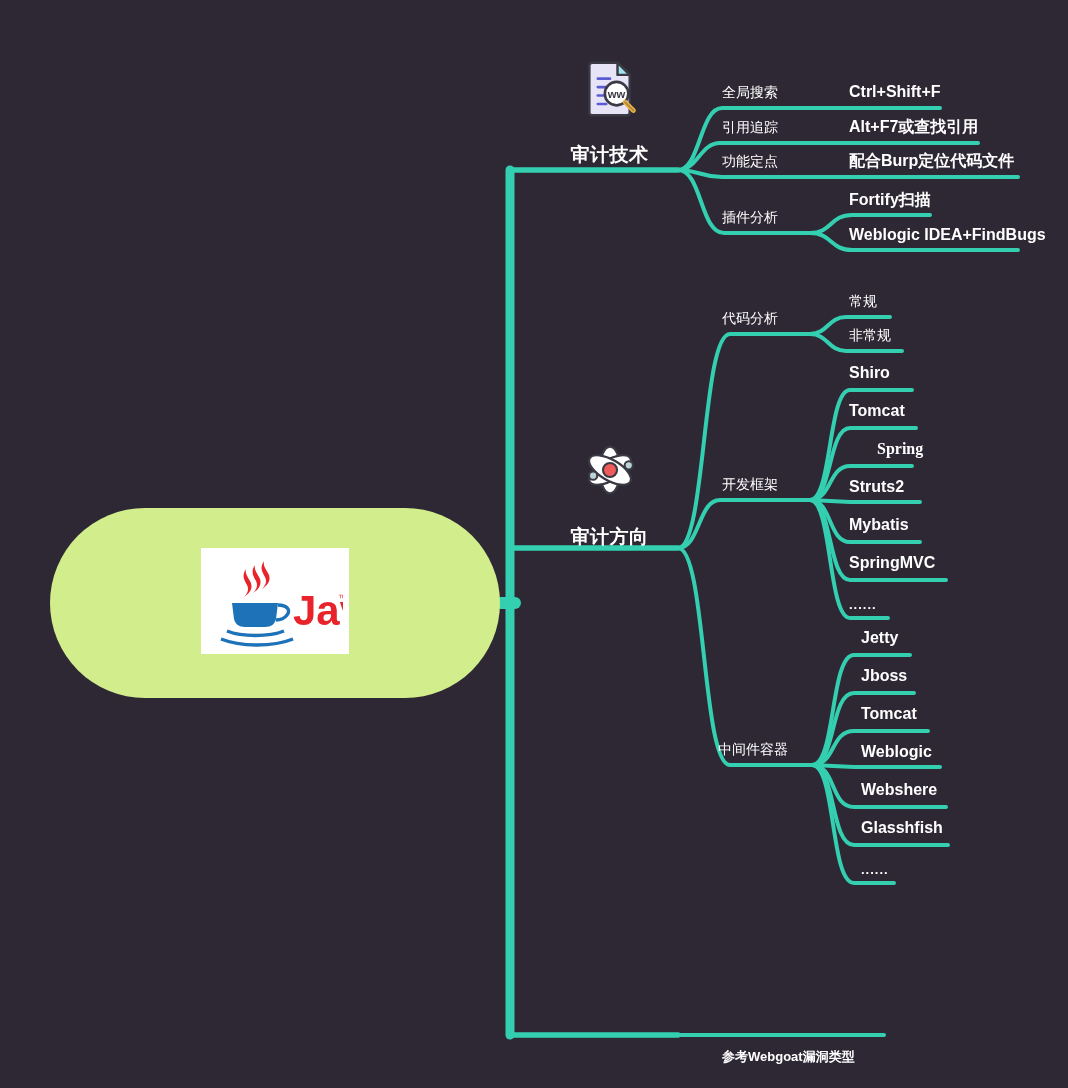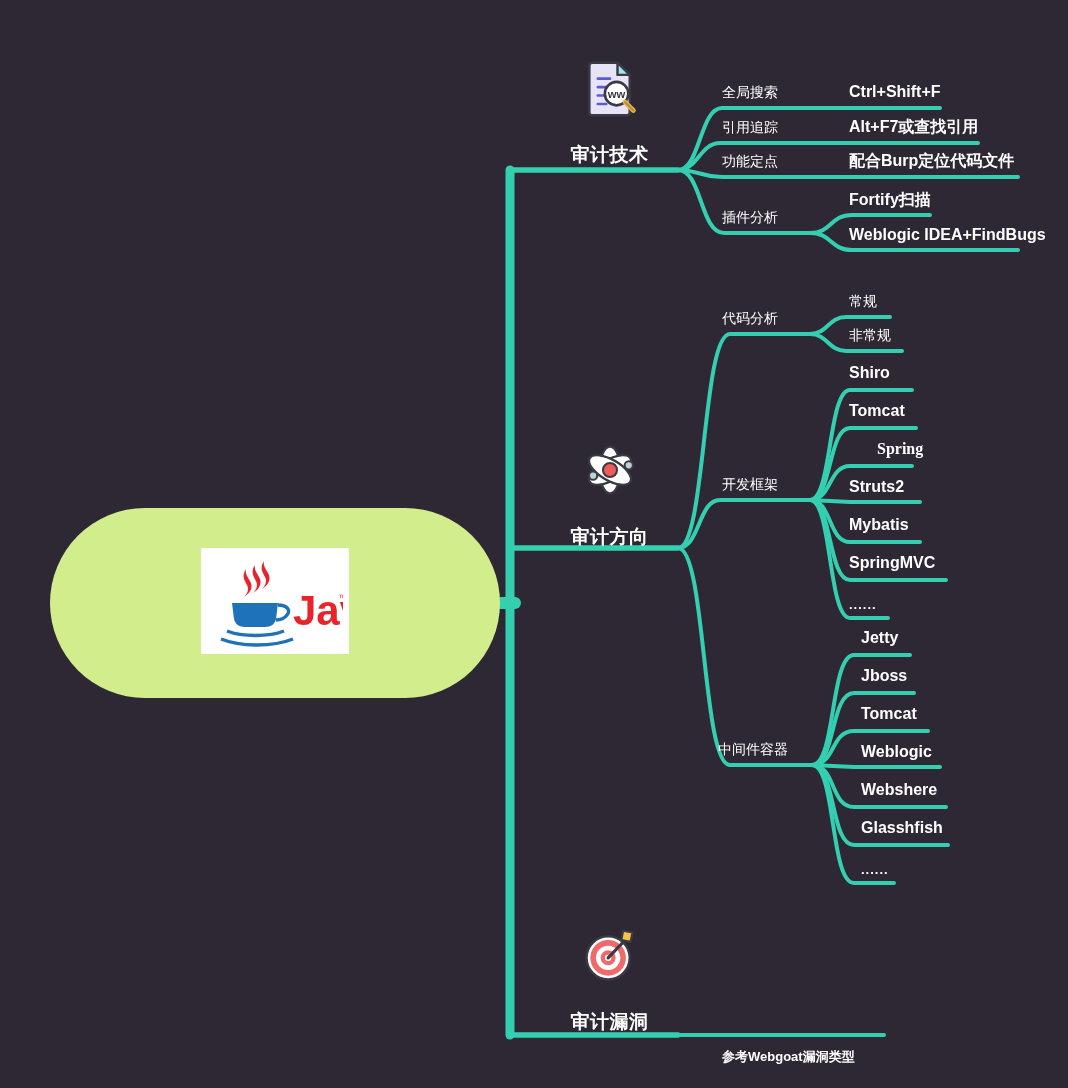--- a/index.html
+++ b/index.html
@@ -158,32 +158,20 @@
         <ellipse cx="32" cy="32" rx="11" ry="25" transform="rotate(60 32 32)"></ellipse>
         <ellipse cx="32" cy="32" rx="11" ry="25" transform="rotate(120 32 32)"></ellipse>
       </g>
       <circle cx="32" cy="32" r="7.5" fill="#ef5a5a" stroke="#3a3a44" stroke-width="2.2"></circle>
       <circle cx="52" cy="27" r="4.4" fill="#bcd4d8" stroke="#3a3a44" stroke-width="2.2"></circle>
       <circle cx="14" cy="38" r="4.4" fill="#bcd4d8" stroke="#3a3a44" stroke-width="2.2"></circle>
     </svg>
     <div class="bh-label">审计方向</div>
   </div>
 
-  <div class="branch-head" style="left:562px;top:925px;width:95px;">
-    <svg class="bh-icon" viewBox="0 0 64 64">
-      <circle cx="30" cy="35" r="23" fill="#ffffff" stroke="#3a3a44" stroke-width="2.6"></circle>
-      <circle cx="30" cy="35" r="19" fill="#ef6a6a"></circle>
-      <circle cx="30" cy="35" r="13" fill="#ffffff"></circle>
-      <circle cx="30" cy="35" r="8" fill="#ef6a6a"></circle>
-      <circle cx="30" cy="35" r="3.4" fill="#ffffff"></circle>
-      <path d="M30 35 L52 12" stroke="#3a3a44" stroke-width="3.4" stroke-linecap="round"></path>
-      <path d="M46 6 l10 2 -2 10 -10 -2 z" fill="#f5c24a" stroke="#3a3a44" stroke-width="2.4" stroke-linejoin="round"></path>
-    </svg>
-    <div class="bh-label">审计漏洞</div>
-  </div>
 
   <div class="node-label lvl2" style="left:722px;top:85px;">全局搜索</div>
   <div class="node-label lvl3" style="left:849px;top:84px;">Ctrl+Shift+F</div>
 
   <div class="node-label lvl2" style="left:722px;top:120px;">引用追踪</div>
   <div class="node-label lvl3" style="left:849px;top:119px;">Alt+F7或查找引用</div>
 
   <div class="node-label lvl2" style="left:722px;top:154px;">功能定点</div>
   <div class="node-label lvl3" style="left:849px;top:153px;">配合Burp定位代码文件</div>
 

